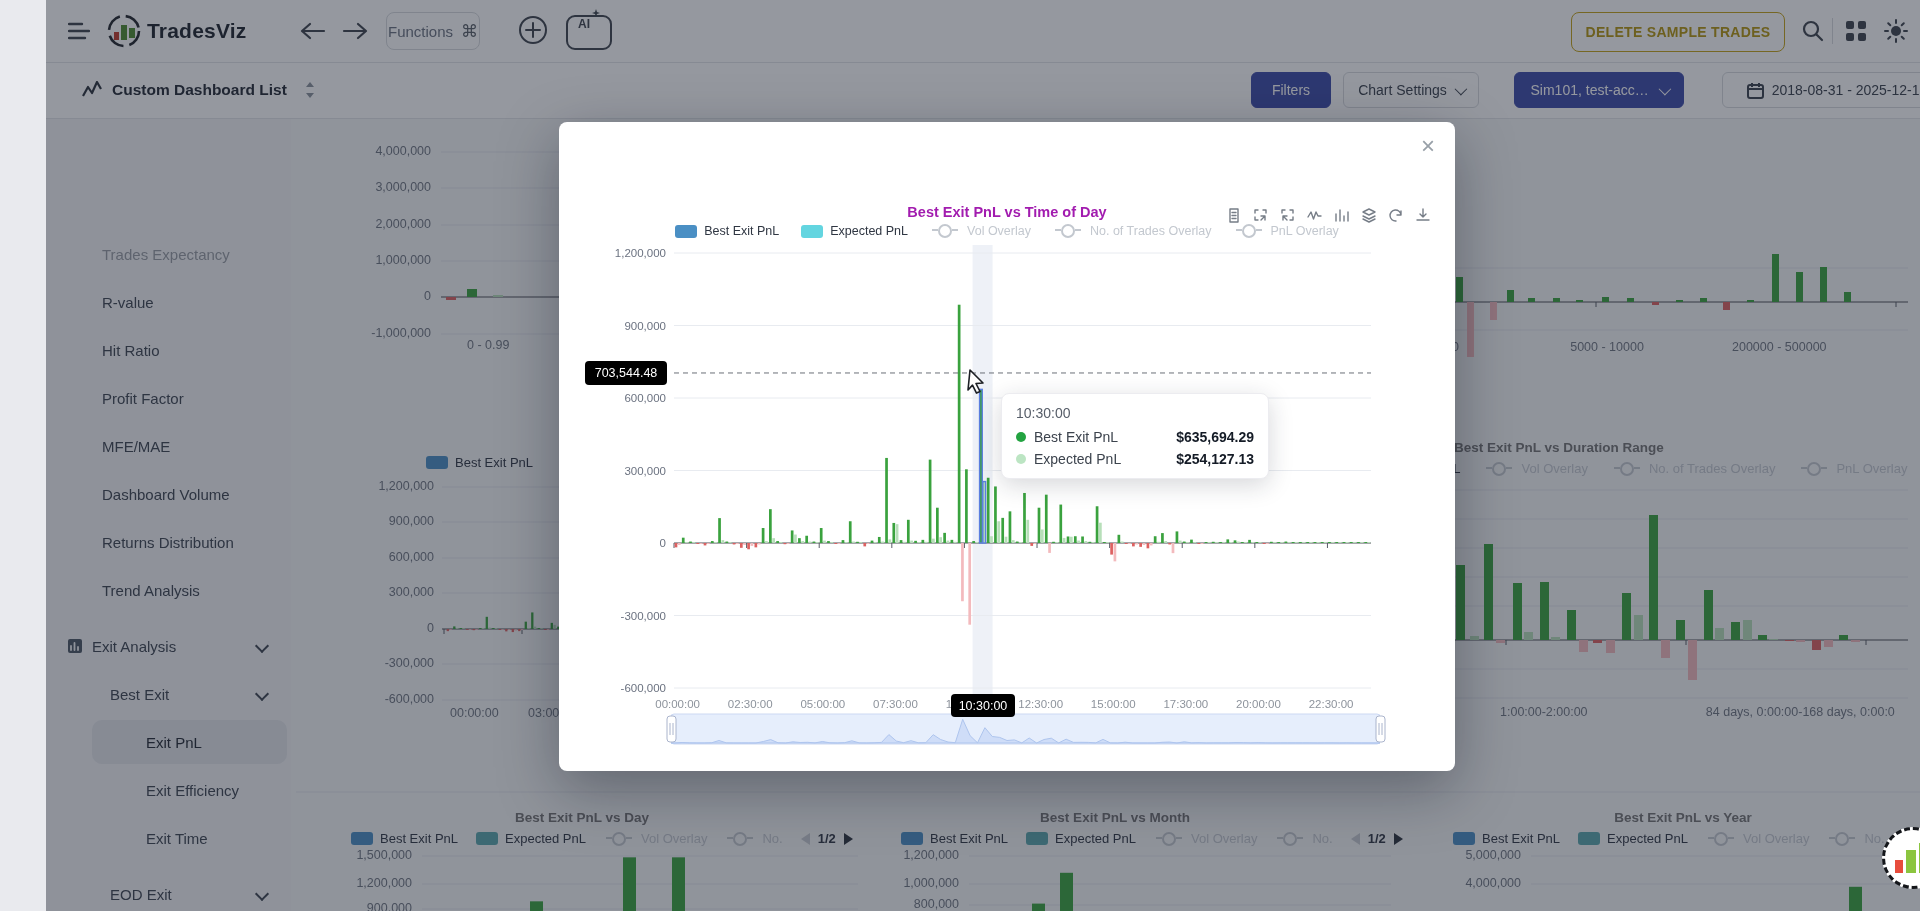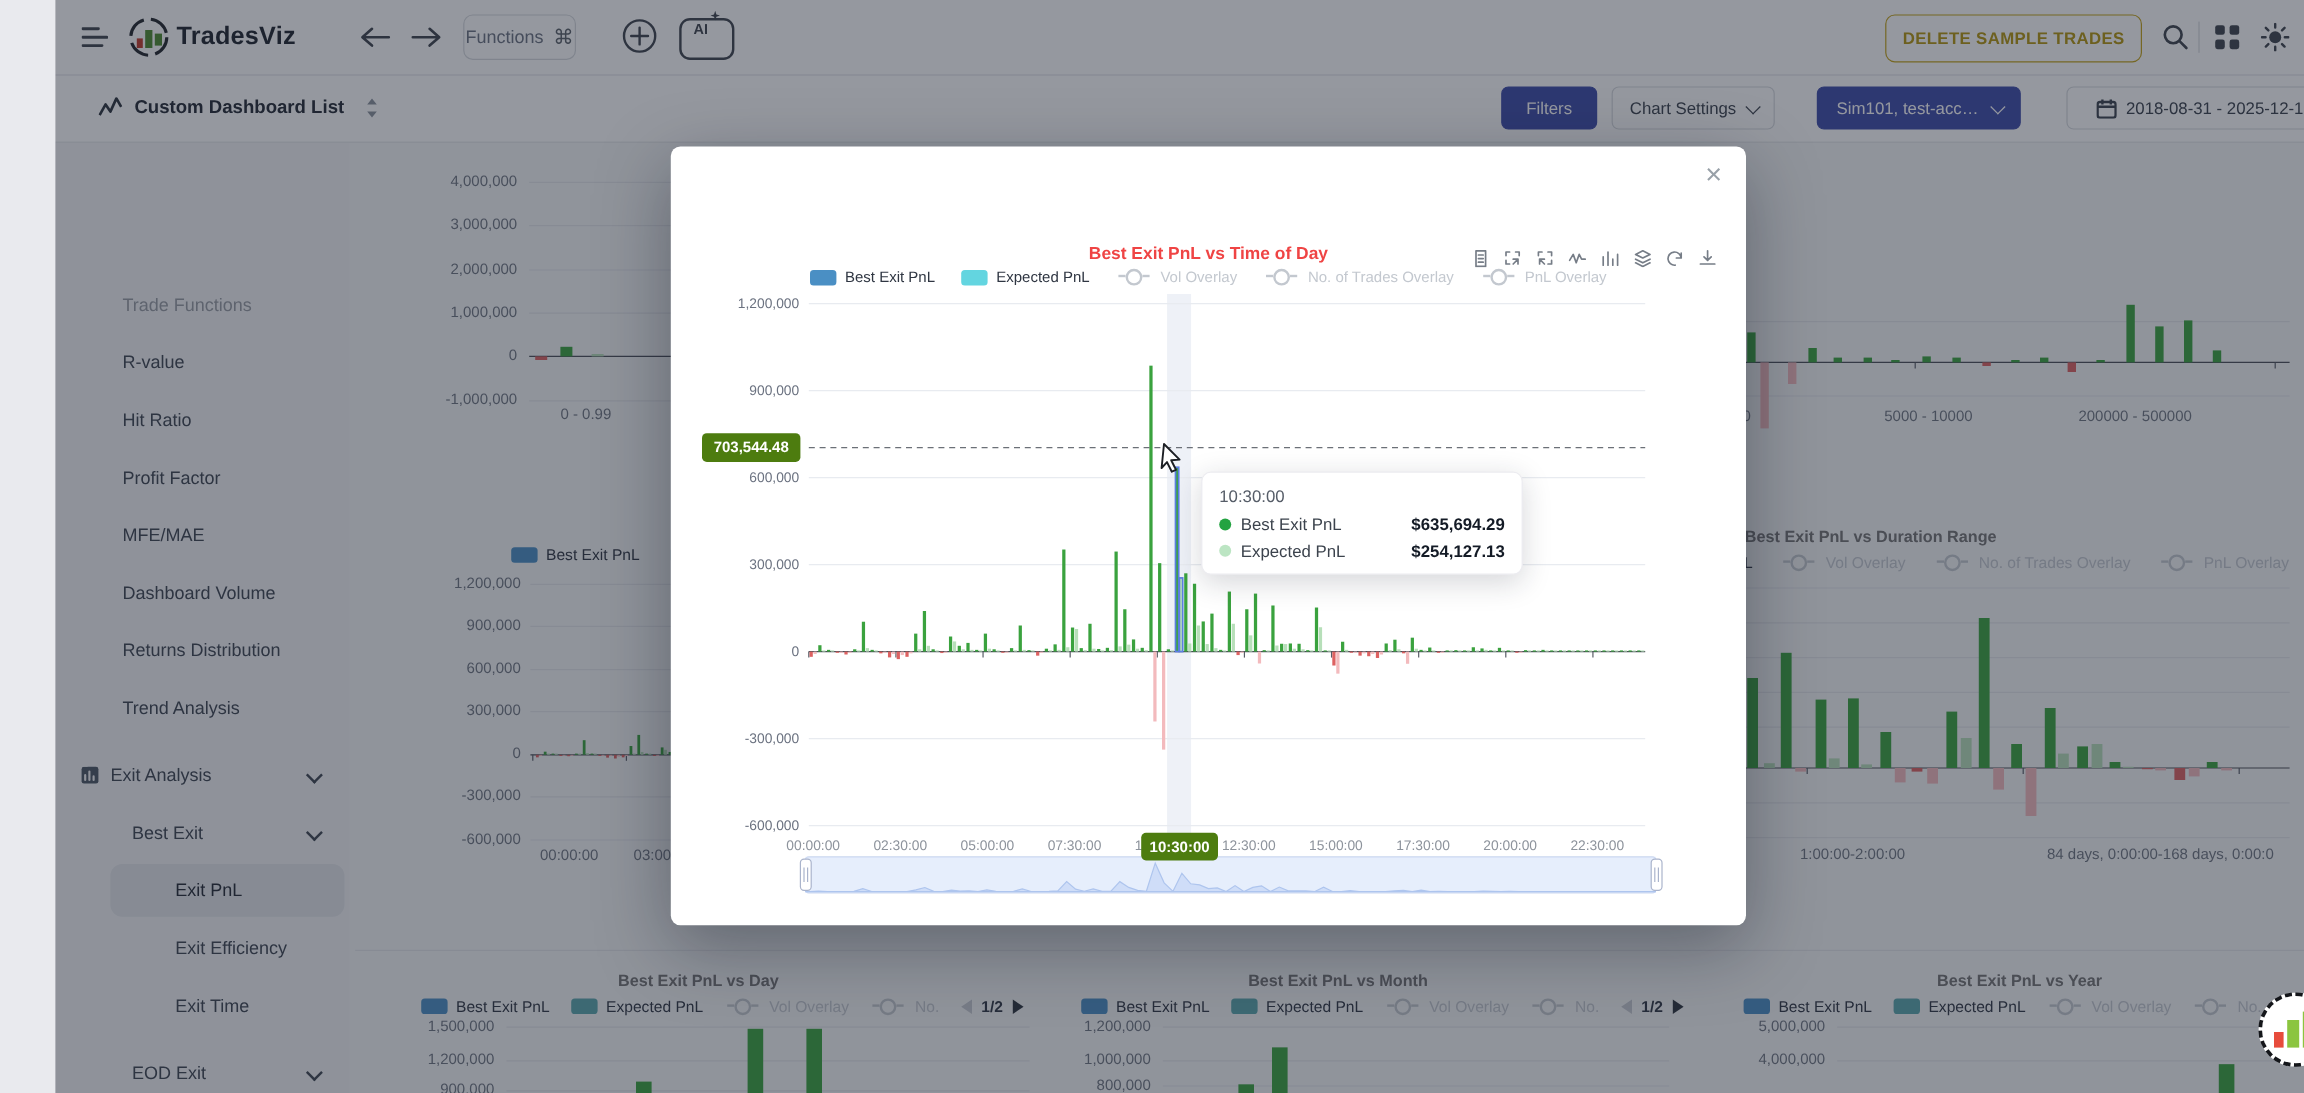--- a/index.html
+++ b/index.html
@@ -31,27 +31,27 @@
   .swatch{width:22px;height:13px;border-radius:3px;display:inline-block;}
   .lg-circle{width:10px;height:10px;border:2px solid #c3c8cf;border-radius:50%;display:inline-block;position:relative;}
   .lg-circle:before,.lg-circle:after{content:"";position:absolute;top:3px;width:6px;height:2px;background:#c3c8cf;}
   .lg-circle:before{left:-8px;} .lg-circle:after{right:-8px;}
   .pager{display:flex;align-items:center;gap:8px;font-size:13px;color:#2f3642;font-weight:bold;}
   .tri-l{width:0;height:0;border-top:6px solid transparent;border-bottom:6px solid transparent;border-right:9px solid #c6cad1;}
   .tri-r{width:0;height:0;border-top:6px solid transparent;border-bottom:6px solid transparent;border-left:9px solid #2b313b;}
   
   .dim{left:0;top:0;width:1920px;height:911px;background:rgba(30,36,50,0.47);z-index:40;}
   .modal{left:513px;top:122px;width:896px;height:649px;background:#ffffff;border-radius:8px;box-shadow:0 18px 60px rgba(10,15,30,.35);z-index:50;}
-  .modal-title{top:82px;left:0;width:100%;text-align:center;font-size:14.5px;font-weight:bold;color:#ef4444;}
+  .modal-title{top:82px;left:0;width:100%;text-align:center;font-size:14.5px;font-weight:bold;color:#a21caf;}
   .modal-close{top:14px;right:20px;font-size:24px;color:#98a0a8;line-height:20px;cursor:pointer;}
   .toolbar{top:86px;right:24px;display:flex;gap:11px;align-items:center;}
   .toolbar svg{display:block;}
   .mlegend{top:102px;left:0;width:100%;display:flex;justify-content:center;gap:22px;align-items:center;}
   .mlegend .legend-item{font-size:12.5px;}
-  .badge{background:#4d7c0f;color:#fff;font-weight:bold;font-size:12.5px;border-radius:4px;display:flex;align-items:center;justify-content:center;z-index:6;}
+  .badge{background:#000000;color:#fff;font-weight:normal;font-size:12.5px;border-radius:4px;display:flex;align-items:center;justify-content:center;z-index:6;}
   .tooltip{left:442px;top:271px;width:238px;background:#fff;border:1px solid #ececf0;border-radius:8px;box-shadow:0 6px 24px rgba(30,35,50,.18);padding:11px 14px;z-index:7;}
   .tt-title{font-size:14px;color:#565d68;margin-bottom:8px;}
   .tt-row{display:flex;align-items:center;gap:8px;font-size:14px;color:#3c434d;margin-top:6px;}
   .tt-val{margin-left:auto;font-weight:bold;color:#141b26;}
   .dot{width:10px;height:10px;border-radius:50%;display:inline-block;}
   
   .chatbadge{left:1836px;top:827px;width:62px;height:62px;border-radius:50%;background:#fff;border:3.5px dashed #14161a;box-sizing:border-box;z-index:60;}
   .helpbadge{left:1896px;top:884px;width:26px;height:24px;background:#5472d3;color:#fff;border-radius:5px;font-size:13px;display:flex;align-items:center;justify-content:center;z-index:60;}
 </style>
 </head>
@@ -140,21 +140,21 @@
           <path d="M1 7h15" stroke="#3a414c" stroke-width="2"></path>
           <path d="M5 1v4M12 1v4" stroke="#3a414c" stroke-width="2"></path>
         </svg>
       <span>2018-08-31 - 2025-12-19</span>
     </div>
   </div>
 
   <div class="abs sidebar" id="sidebar">
 
   <div class="side-item" style="top: 114px; left: 56px; opacity: 0.5;">
-        <span>Trade Functions</span>
+        <span>Trades Expectancy</span>
       </div>
       <div class="side-item" style="top: 162px; left: 56px;">
         <span>R-value</span>
       </div>
       <div class="side-item" style="top: 210px; left: 56px;">
         <span>Hit Ratio</span>
       </div>
       <div class="side-item" style="top: 258px; left: 56px;">
         <span>Profit Factor</span>
       </div>

